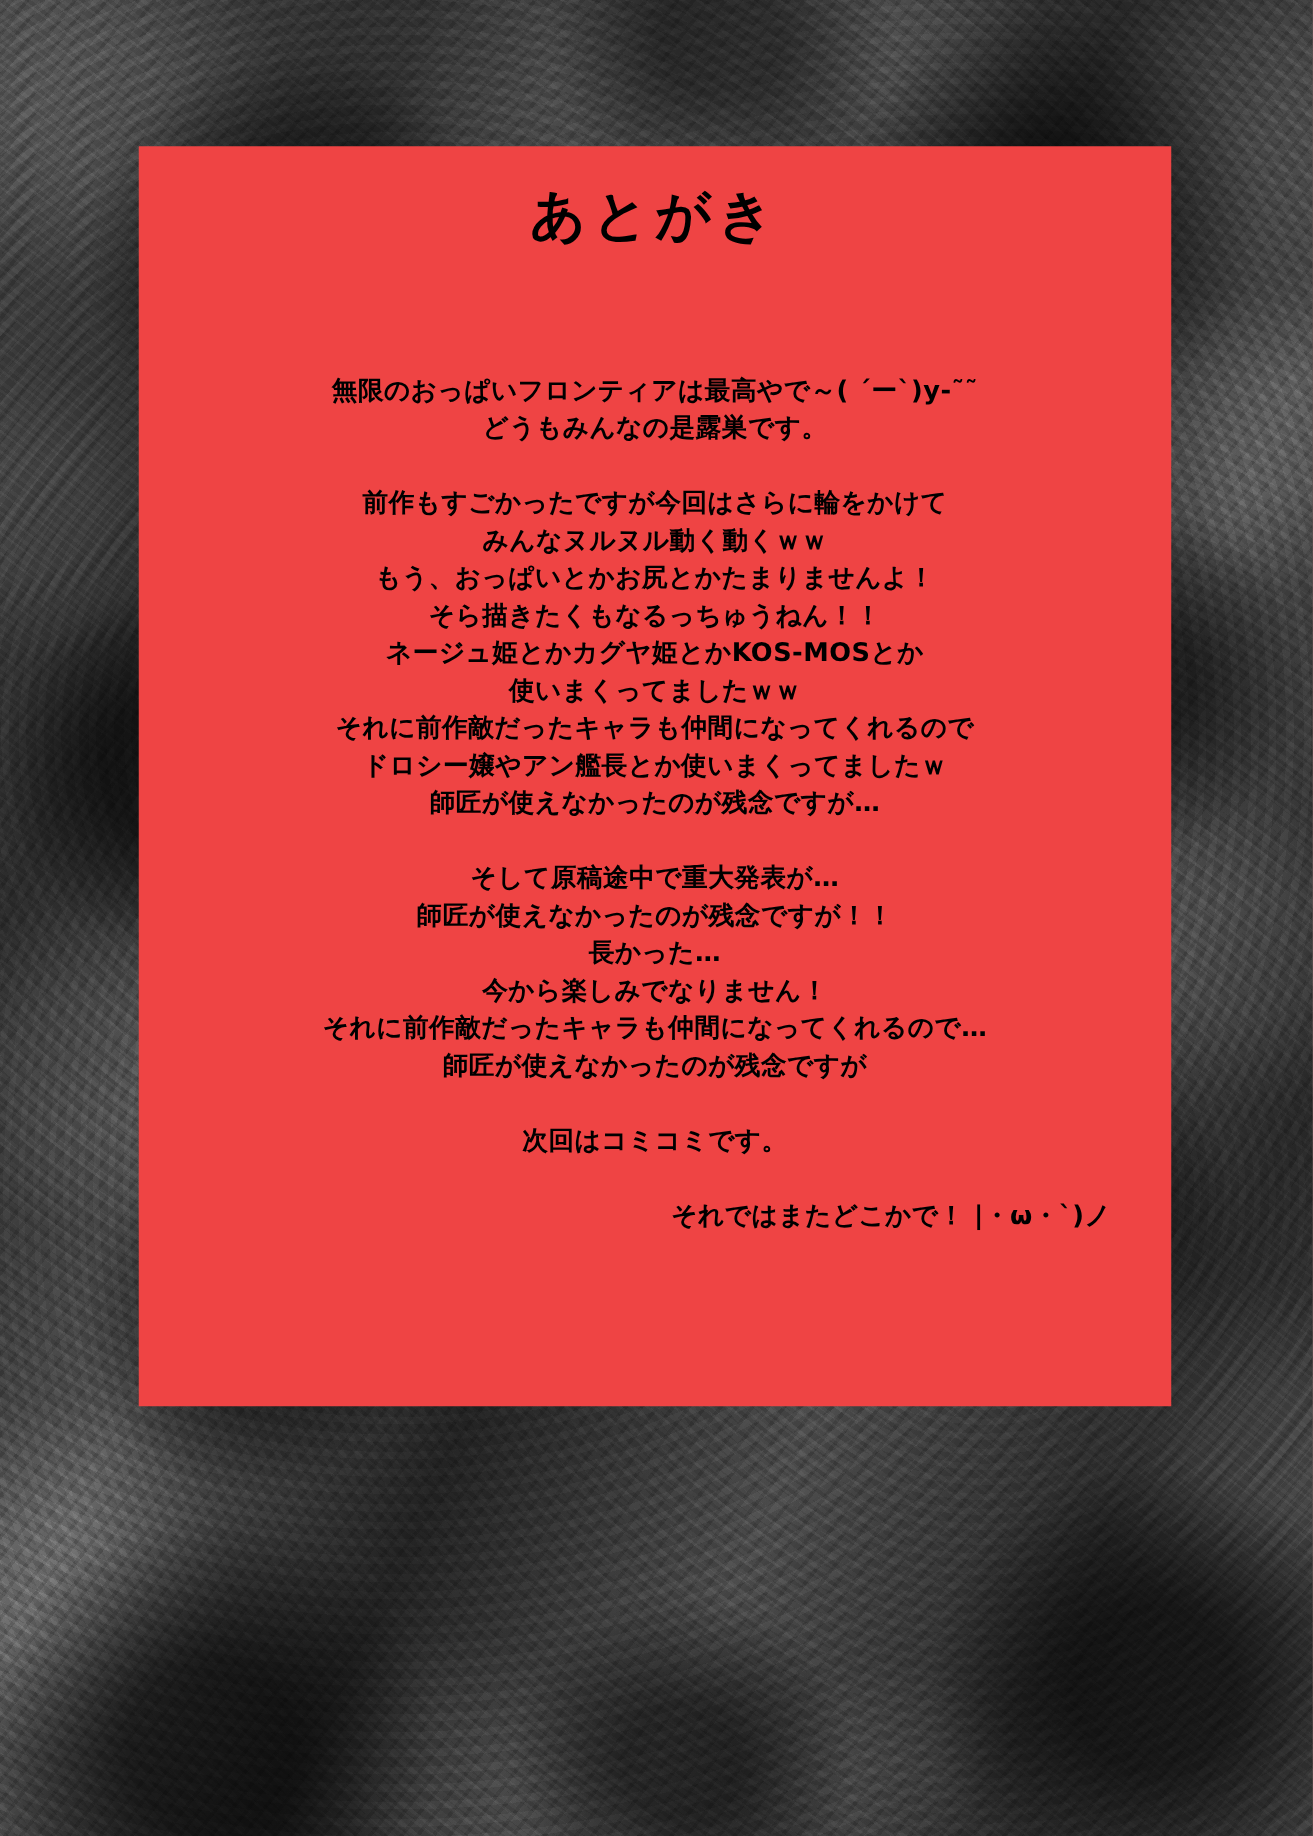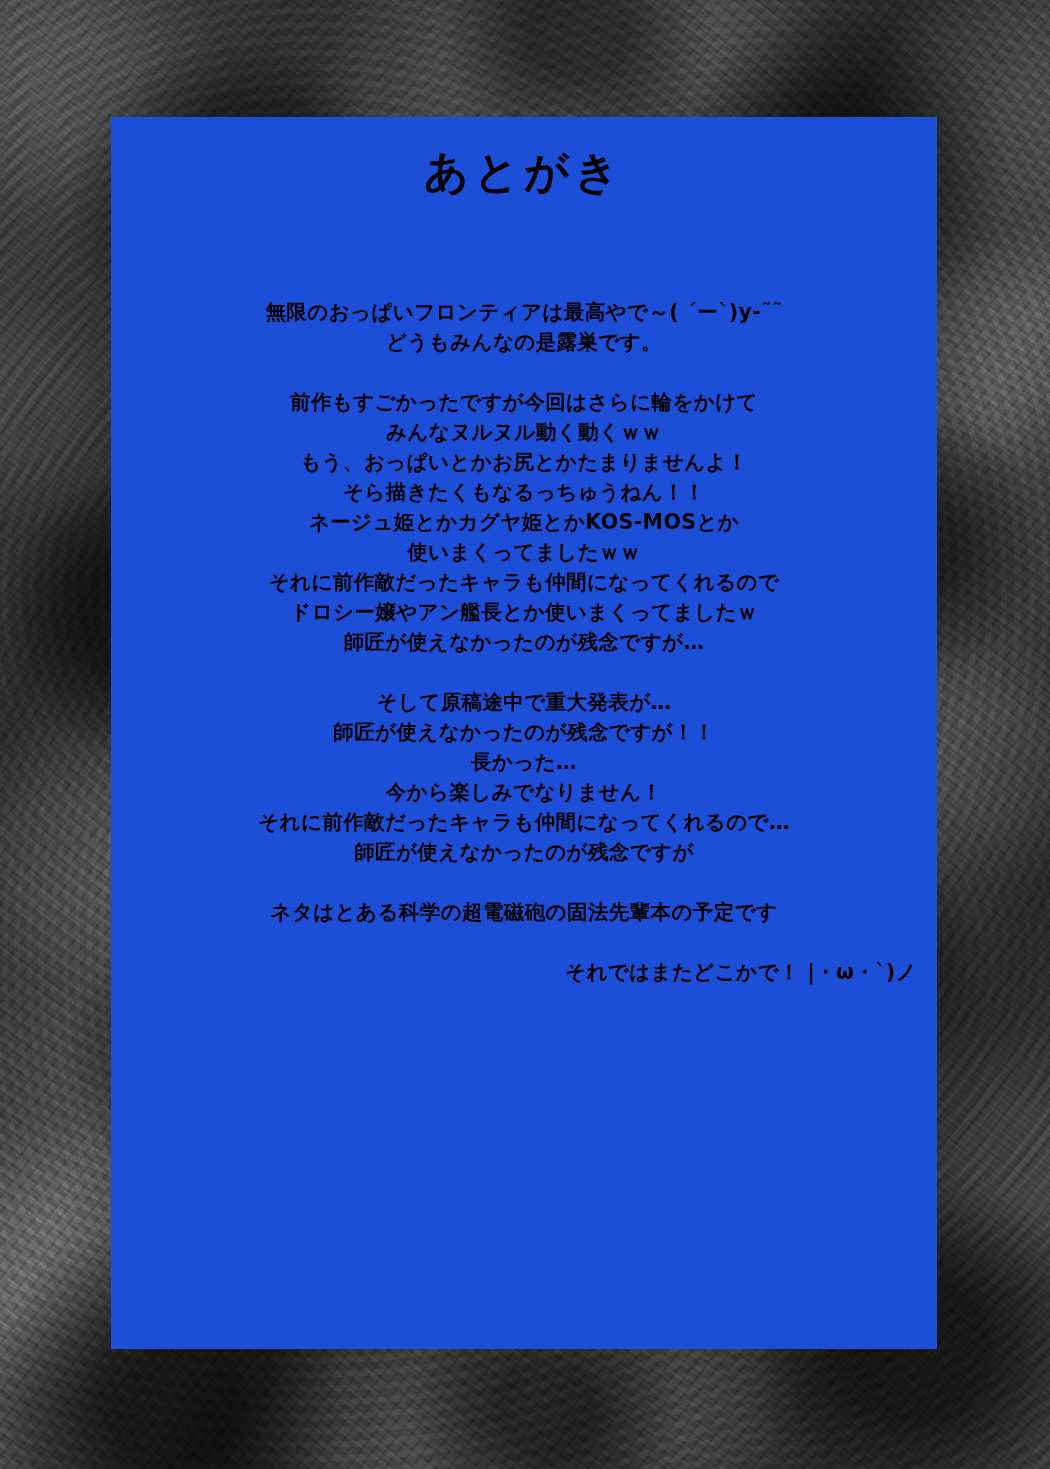--- a/index.html
+++ b/index.html
@@ -61,39 +61,39 @@
       repeating-radial-gradient(circle at 75% 65%, rgba(255,255,255,0.045) 0 5px, rgba(0,0,0,0.06) 5px 12px);
     mix-blend-mode: overlay;
   }
 
   
   .sheet {
     position: absolute;
     left: 111px;
     top: 117px;
     width: 826px;
-    height: 1232px;
-    background: #1d4ed8;
+    height: 1008px;
+    background: #ef4444;
     z-index: 5;
   }
 
   .afterword-title {
     text-align: center;
     font-family: "DejaVu Sans", sans-serif;
     font-weight: bold;
     font-size: 44px;
     letter-spacing: 5px;
     color: #000;
     margin: 0;
     padding-top: 26px;
   }
 
   .body-text {
     margin: 0;
-    padding: 0 20px;
+    padding: 0 48px;
     text-align: center;
     color: #000;
     font-family: "DejaVu Sans", sans-serif;
     font-weight: bold;
     font-size: 20.5px;
     line-height: 30px;
     letter-spacing: 0.4px;
   }
 
   .block {
@@ -137,21 +137,21 @@
     <div class="block">
       <div class="line">そして原稿途中で重大発表が…</div>
       <div class="line">師匠が使えなかったのが残念ですが！！</div>
       <div class="line">長かった…</div>
       <div class="line">今から楽しみでなりません！</div>
       <div class="line">それに前作敵だったキャラも仲間になってくれるので…</div>
       <div class="line">師匠が使えなかったのが残念ですが</div>
     </div>
 
     <div class="block">
-      <div class="line">ネタはとある科学の超電磁砲の固法先輩本の予定です</div>
+      <div class="line">次回はコミコミです。</div>
     </div>
 
     <div class="block">
       <div class="line">それではまたどこかで！ |・ω・`)ノ</div>
     </div>
 
   </div>
 </div>
 
 </body></html>

